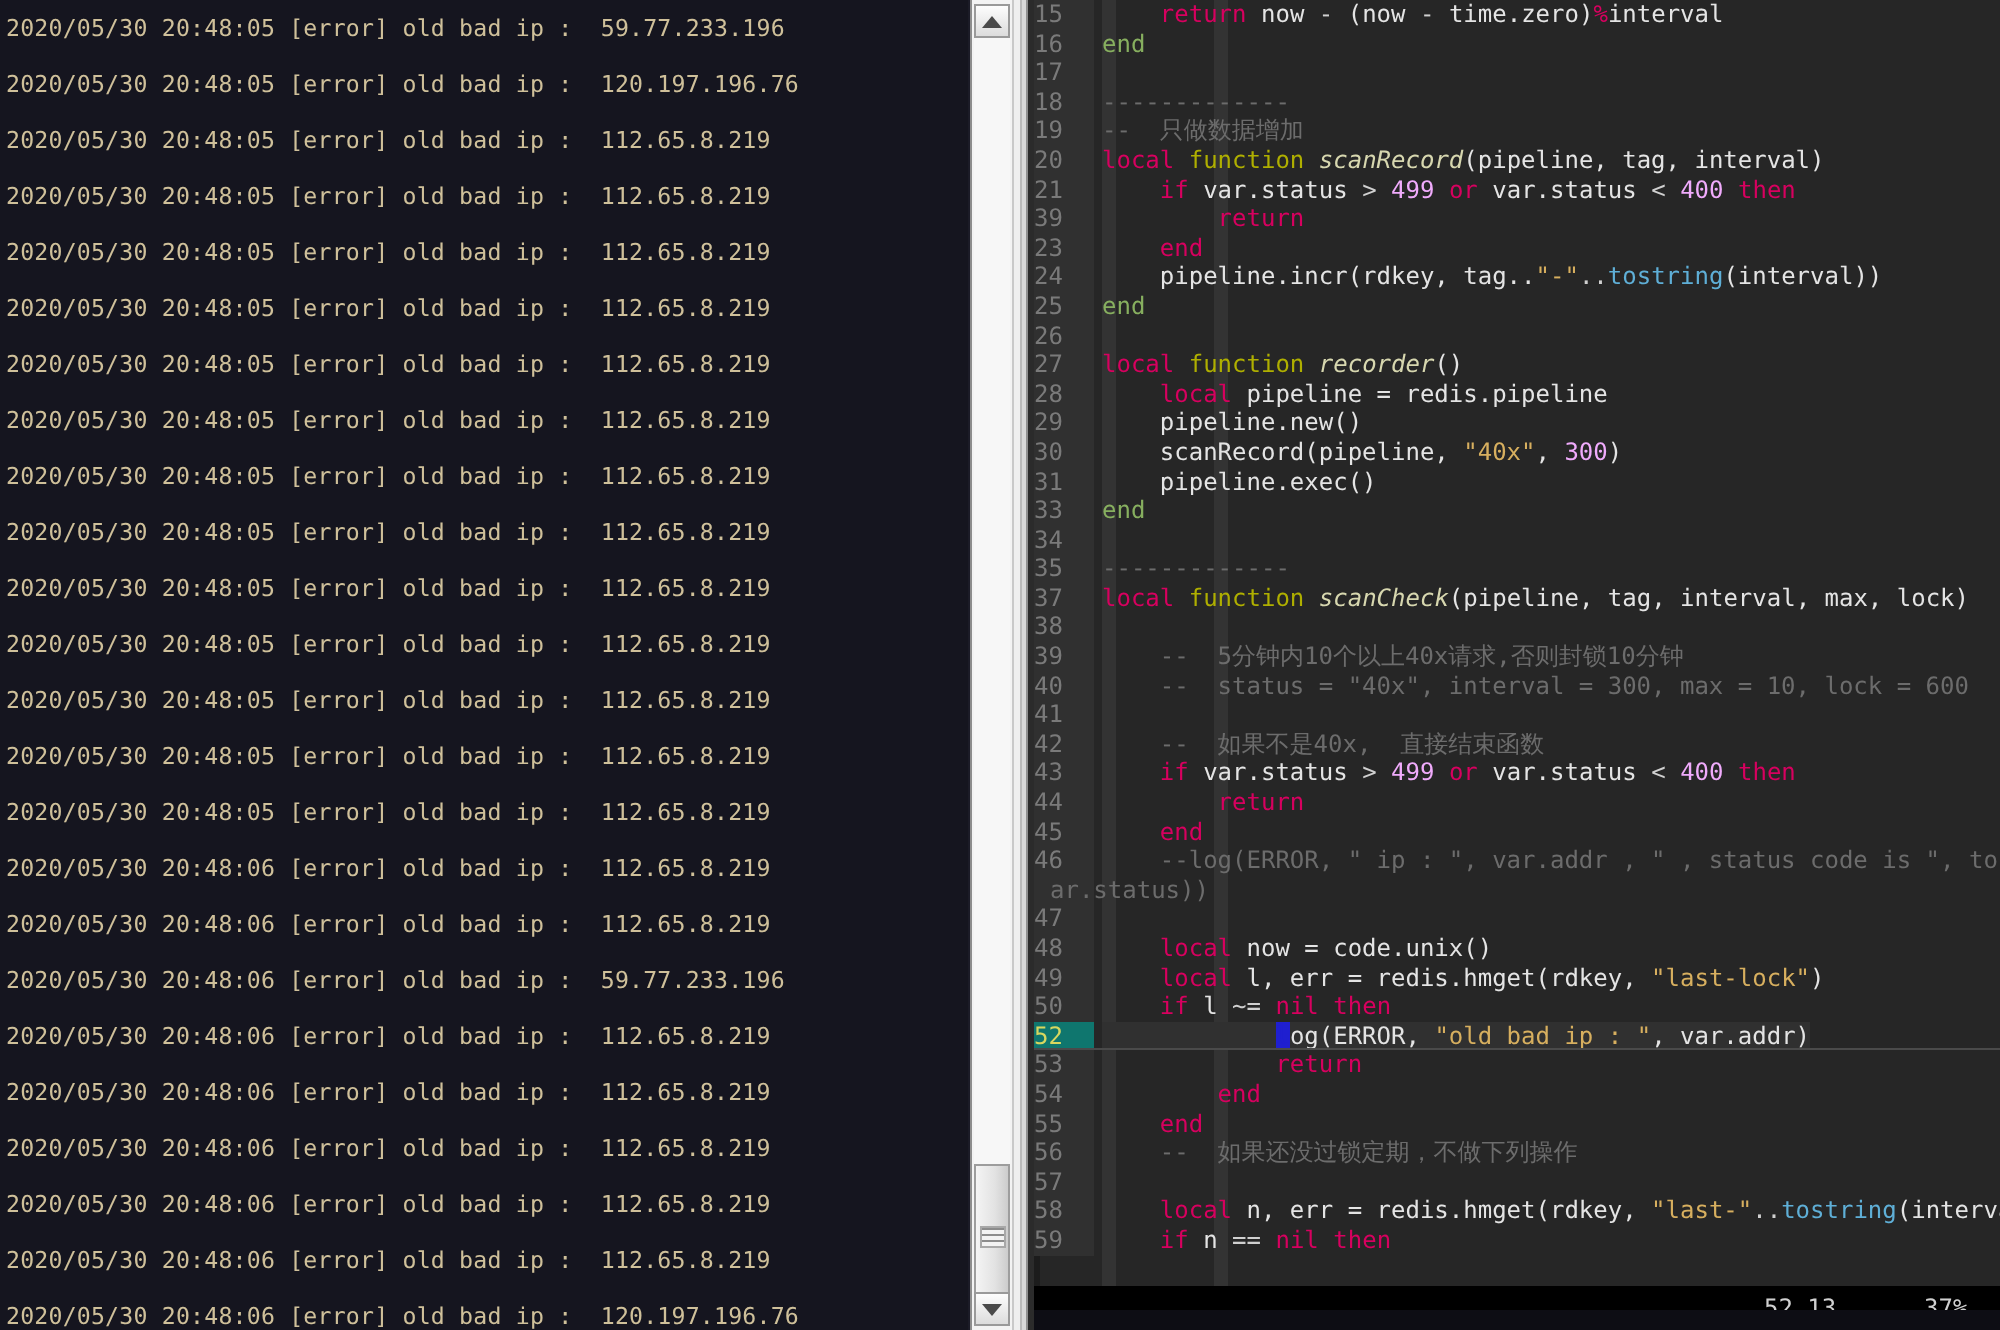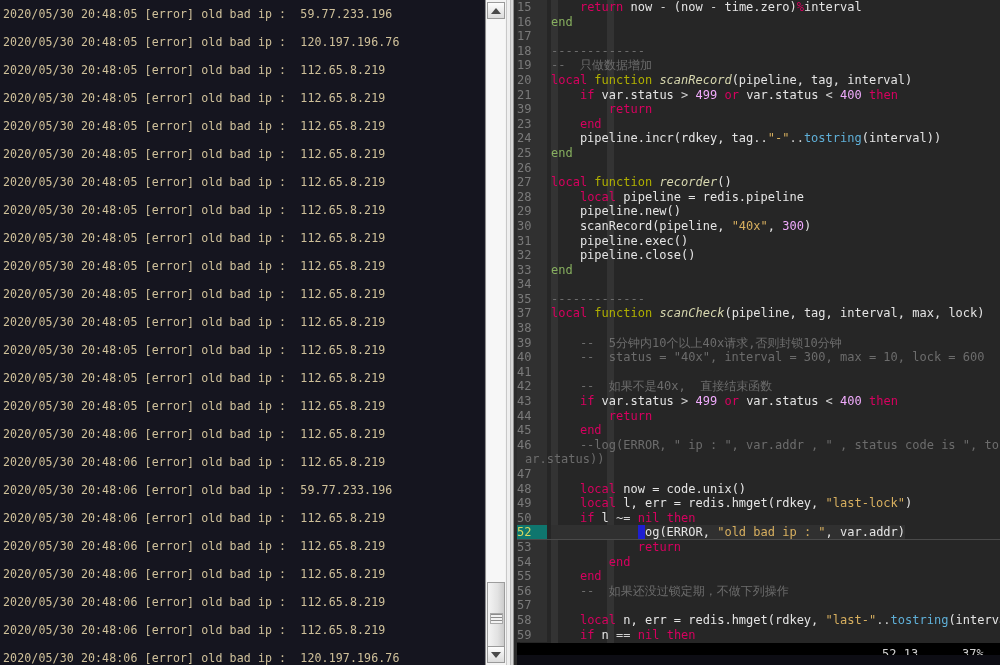--- a/index.html
+++ b/index.html
@@ -281,21 +281,20 @@
         <div class="vrow"><span class="vnum">39</span><span class="vcode"><span class="op">        </span><span class="kw">return</span></span></div>
         <div class="vrow"><span class="vnum">23</span><span class="vcode"><span class="op">    </span><span class="kw">end</span></span></div>
         <div class="vrow"><span class="vnum">24</span><span class="vcode"><span class="id">    pipeline.incr(rdkey, tag..</span><span class="str">"-"</span><span class="op">..</span><span class="bi">tostring</span><span class="id">(interval))</span></span></div>
         <div class="vrow"><span class="vnum">25</span><span class="vcode"><span class="grn">end</span></span></div>
         <div class="vrow"><span class="vnum">26</span><span class="vcode"></span></div>
         <div class="vrow"><span class="vnum">27</span><span class="vcode"><span class="kw">local</span><span class="op"> </span><span class="fnk">function</span><span class="op"> </span><span class="fn">recorder</span><span class="id">()</span></span></div>
         <div class="vrow"><span class="vnum">28</span><span class="vcode"><span class="op">    </span><span class="kw">local</span><span class="id"> pipeline = redis.pipeline</span></span></div>
         <div class="vrow"><span class="vnum">29</span><span class="vcode"><span class="id">    pipeline.new()</span></span></div>
         <div class="vrow"><span class="vnum">30</span><span class="vcode"><span class="id">    scanRecord(pipeline, </span><span class="str">"40x"</span><span class="id">, </span><span class="num">300</span><span class="id">)</span></span></div>
         <div class="vrow"><span class="vnum">31</span><span class="vcode"><span class="id">    pipeline.exec()</span></span></div>
-        <div class="vrow"><span class="vnum">32</span><span class="vcode"><span class="id">    pipeline.close()</span></span></div>
         <div class="vrow"><span class="vnum">33</span><span class="vcode"><span class="grn">end</span></span></div>
         <div class="vrow"><span class="vnum">34</span><span class="vcode"></span></div>
         <div class="vrow"><span class="vnum">35</span><span class="vcode"><span class="cmt">-------------</span></span></div>
         <div class="vrow"><span class="vnum">37</span><span class="vcode"><span class="kw">local</span><span class="op"> </span><span class="fnk">function</span><span class="op"> </span><span class="fn">scanCheck</span><span class="id">(pipeline, tag, interval, max, lock)</span></span></div>
         <div class="vrow"><span class="vnum">38</span><span class="vcode"></span></div>
         <div class="vrow"><span class="vnum">39</span><span class="vcode"><span class="cmt">    --  5分钟内10个以上40x请求,否则封锁10分钟</span></span></div>
         <div class="vrow"><span class="vnum">40</span><span class="vcode"><span class="cmt">    --  status = "40x", interval = 300, max = 10, lock = 600</span></span></div>
         <div class="vrow"><span class="vnum">41</span><span class="vcode"></span></div>
         <div class="vrow"><span class="vnum">42</span><span class="vcode"><span class="cmt">    --  如果不是40x,  直接结束函数</span></span></div>
         <div class="vrow"><span class="vnum">43</span><span class="vcode"><span class="op">    </span><span class="kw">if</span><span class="id"> var.status </span><span class="op">&gt;</span><span class="op"> </span><span class="num">499</span><span class="op"> </span><span class="kw">or</span><span class="id"> var.status </span><span class="op">&lt;</span><span class="op"> </span><span class="num">400</span><span class="op"> </span><span class="kw">then</span></span></div>

